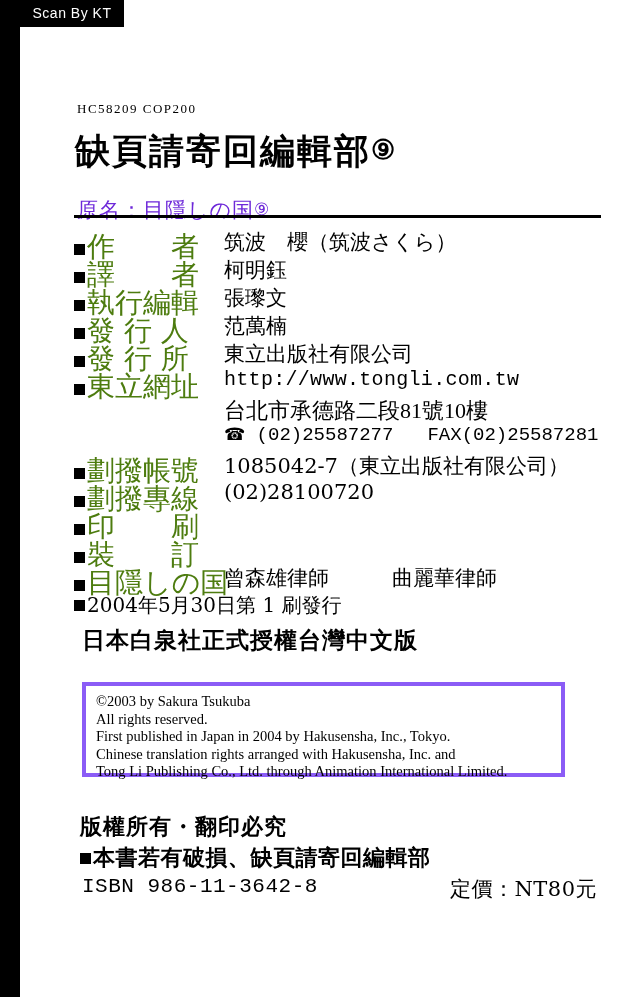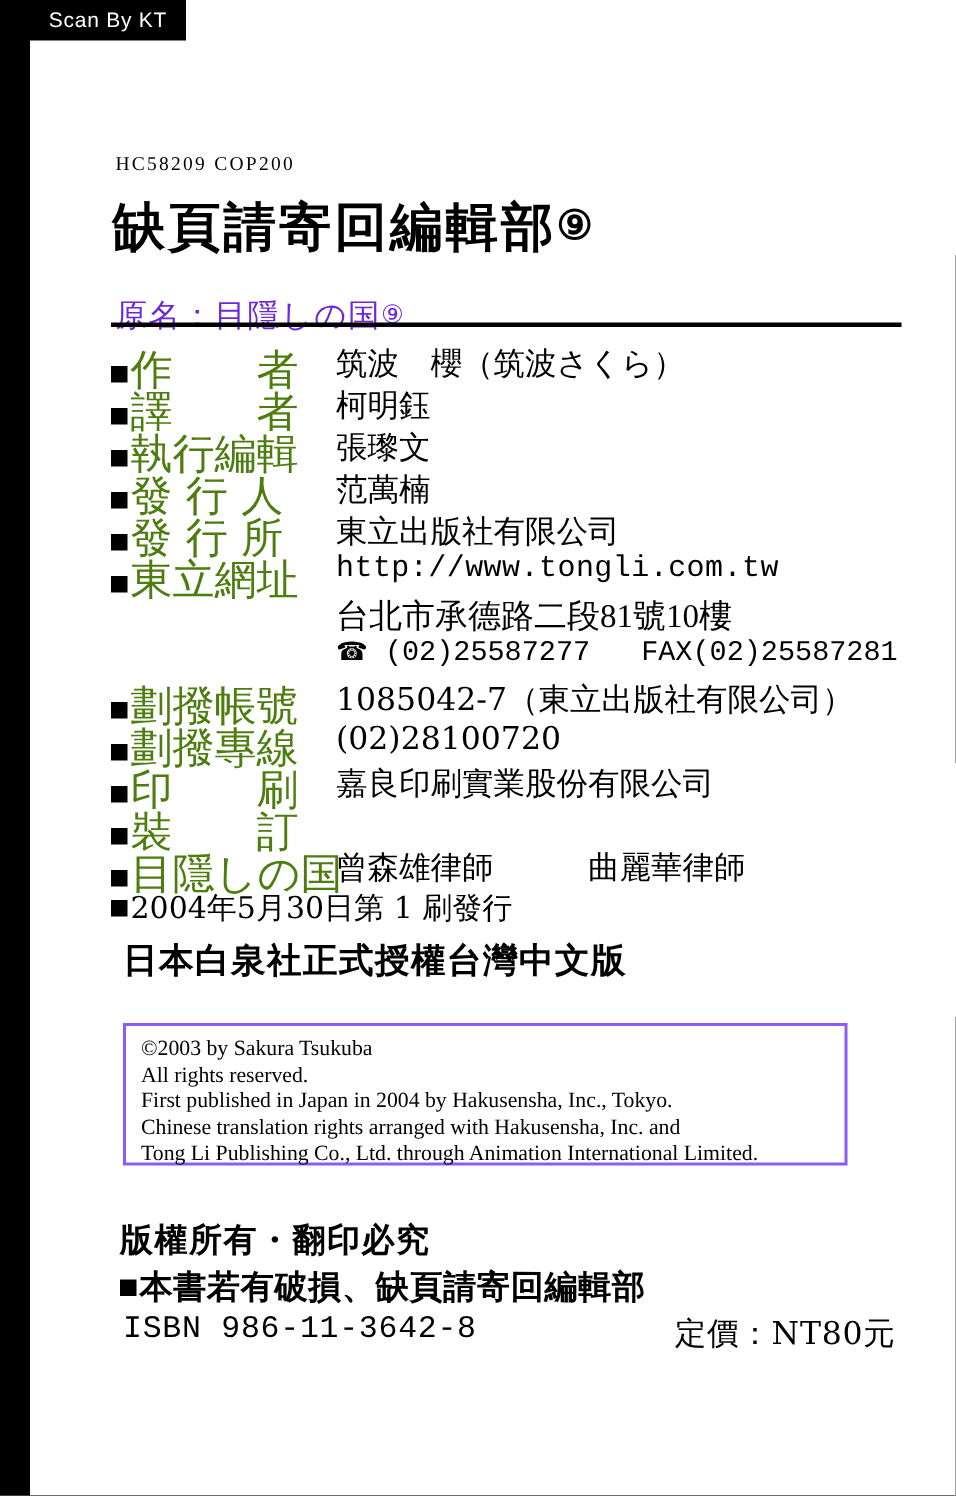--- a/index.html
+++ b/index.html
@@ -176,21 +176,21 @@
     color: #000;
     white-space: nowrap;
   }
   
   .cbox {
     position: absolute;
     left: 62px;
     top: 682px;
     width: 483px;
     height: 95px;
-    border: 2px solid #8b5cf6;
+    border: 4px solid #8b5cf6;
     box-sizing: border-box;
     padding: 7px 8px 0 10px;
   }
   .cbox div {
     font-family: "Liberation Serif", serif;
     font-size: 14.5px;
     line-height: 17.5px;
     color: #000;
     white-space: nowrap;
   }
@@ -303,21 +303,20 @@
         <span class="val">1085042-7（東立出版社有限公司）</span>
       </div>
 
       <div class="crow">
         <span class="sq"></span><span class="lbl">劃撥專線</span>
         <span class="val">(02)28100720</span>
       </div>
 
       <div class="crow">
         <span class="sq"></span><span class="lbl">印　　刷</span>
-        <span class="val">嘉良印刷實業股份有限公司</span>
       </div>
 
       <div class="crow">
         <span class="sq"></span><span class="lbl">裝　　訂</span>
       </div>
 
       <div class="crow">
         <span class="sq"></span><span class="lbl">目隱しの国</span>
         <span class="val">曾森雄律師　　　曲麗華律師</span>
       </div>

